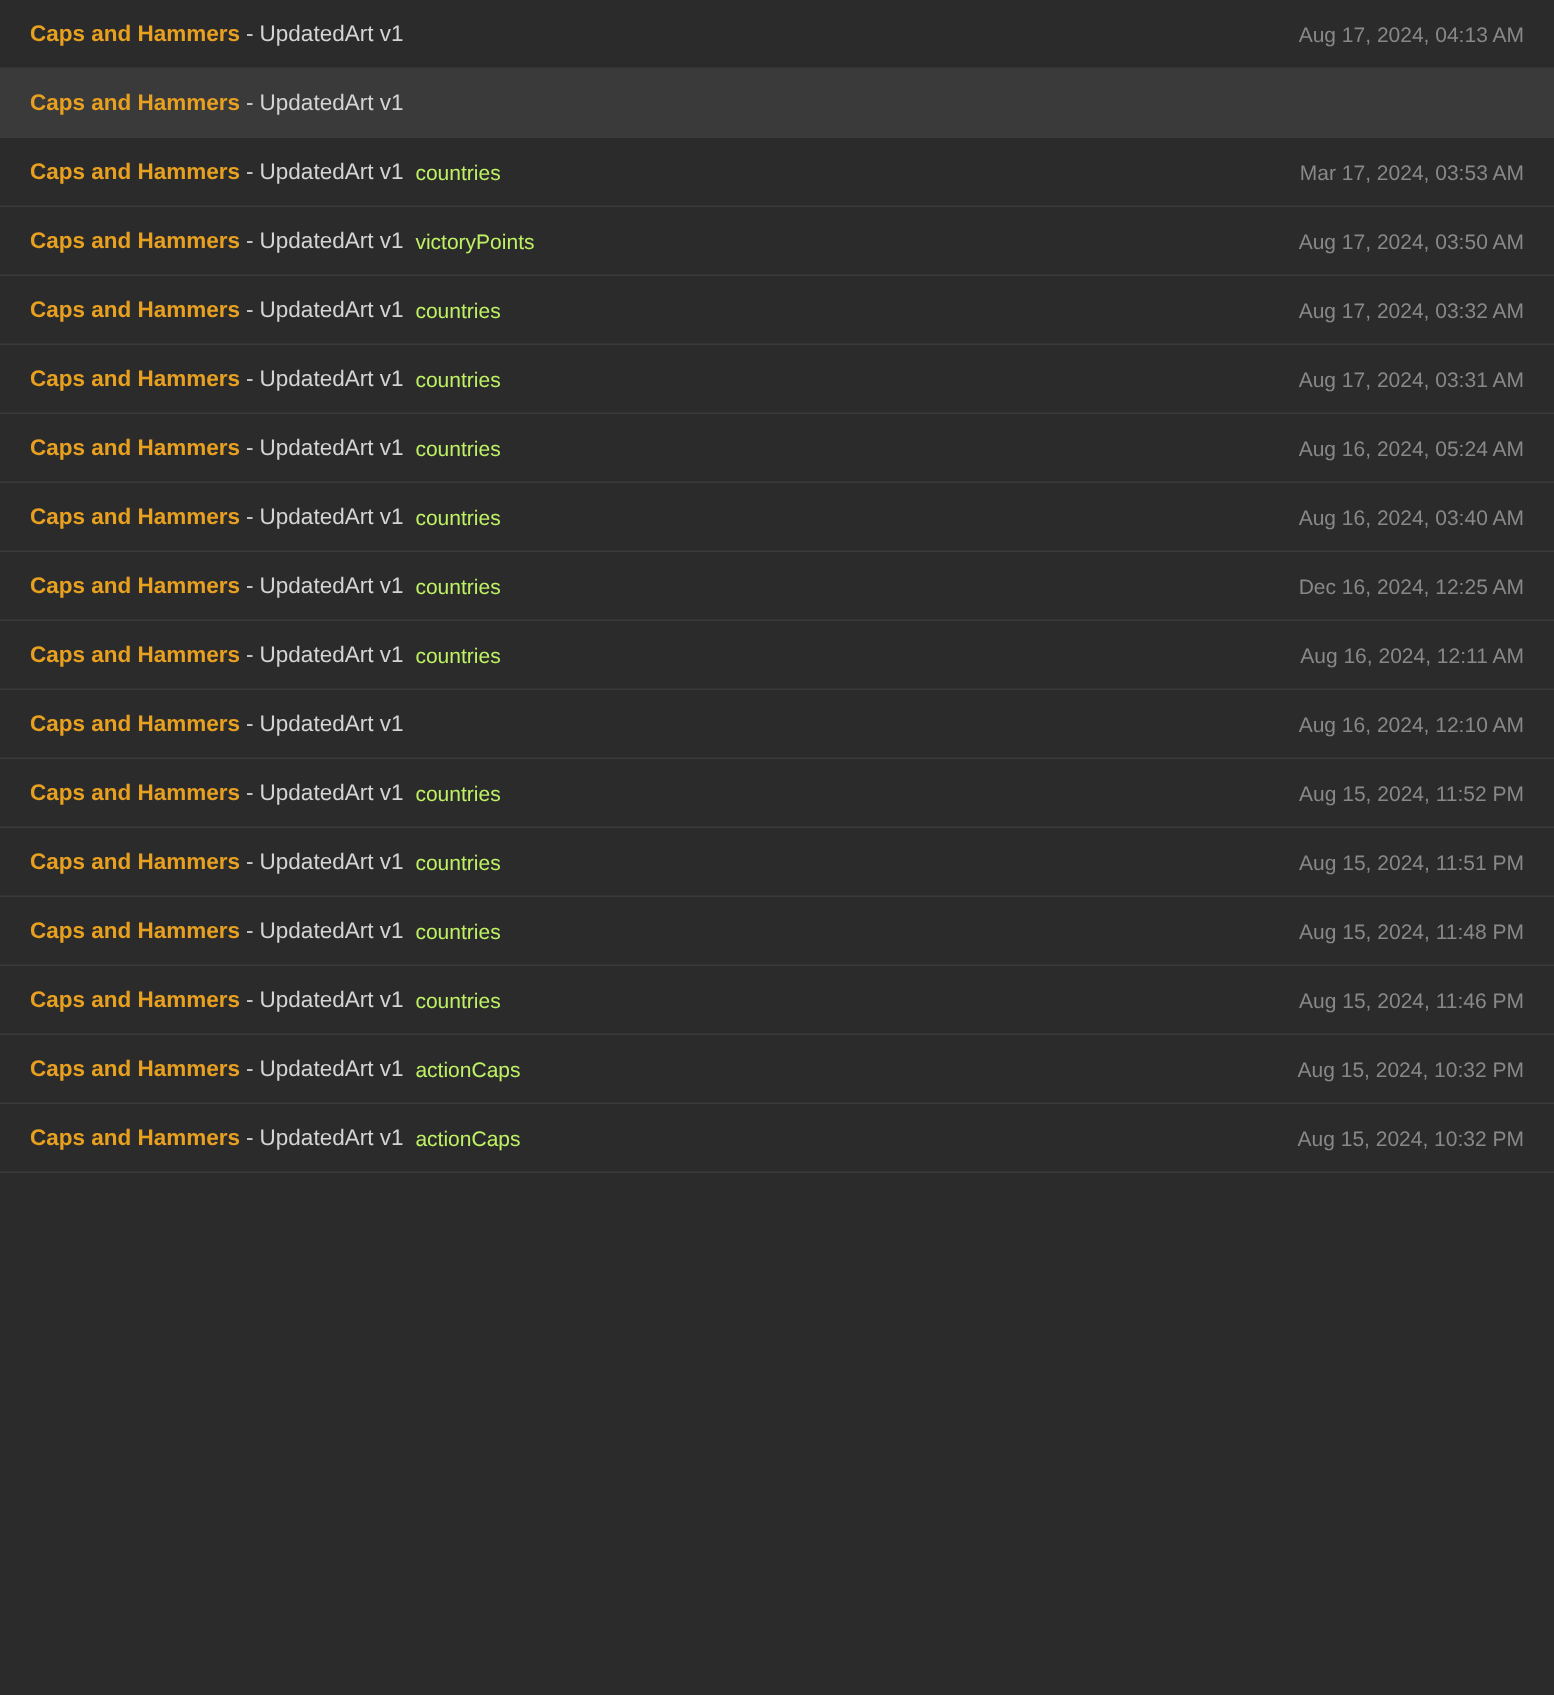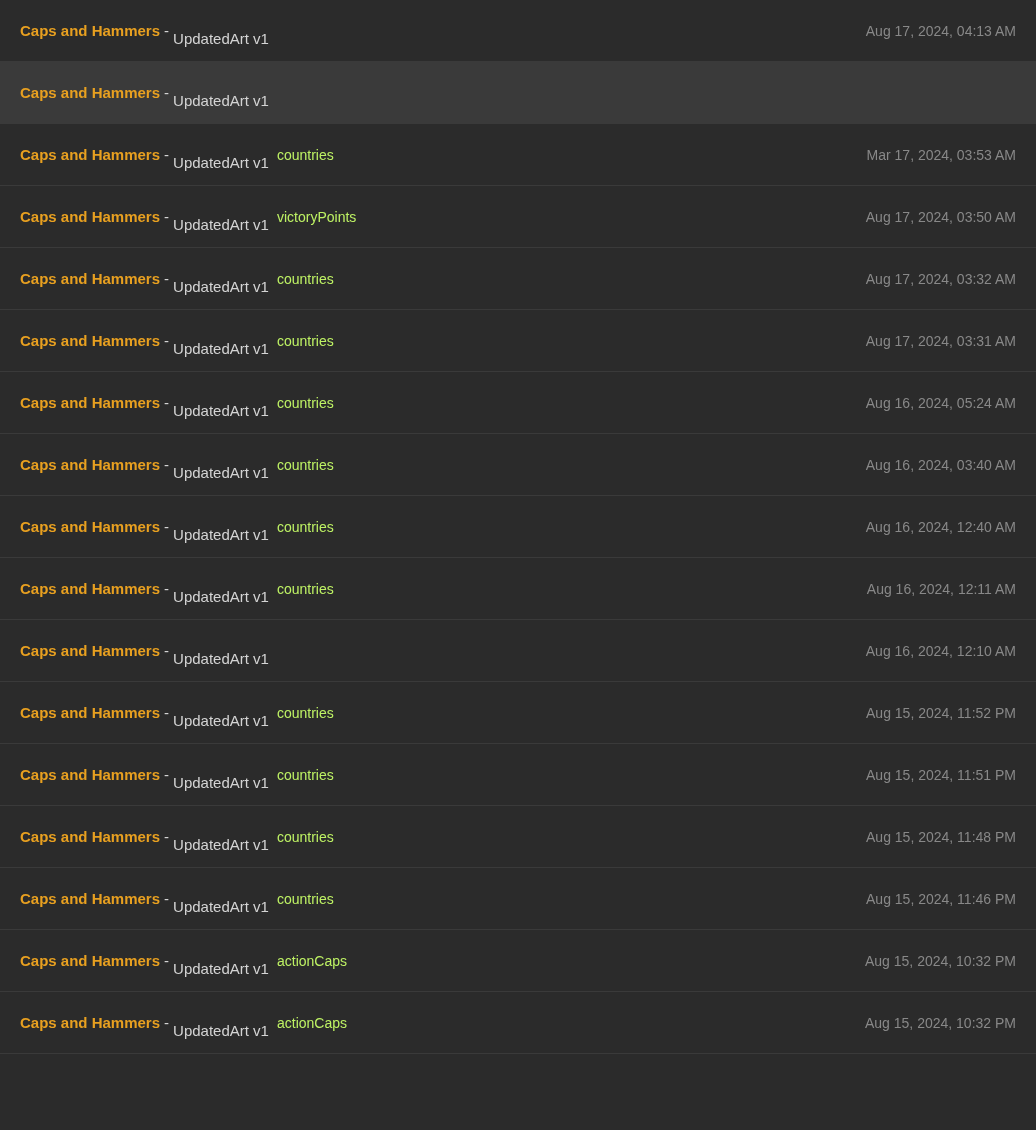--- a/index.html
+++ b/index.html
@@ -60,21 +60,20 @@
 
     .item-separator {
       color: #d4d4d4;
       font-size: 15px;
       margin: 0 4px;
     }
 
     .item-version {
       color: #d4d4d4;
       font-size: 15px;
-      margin-top: 16px;
     }
 
     .item-tag {
       color: #bef264;
       font-size: 14px;
       margin-left: 8px;
     }
 
     .item-date {
       color: #888;
@@ -179,21 +178,21 @@
         </div>
         <span class="item-date">Aug 16, 2024, 03:40 AM</span>
       </div>
       <div class="list-item">
         <div class="item-left">
           <span class="item-game-name">Caps and Hammers</span>
           <span class="item-separator"> - </span>
           <span class="item-version">UpdatedArt v1</span>
           <span class="item-tag">countries</span>
         </div>
-        <span class="item-date">Aug 16, 2024, 12:40 AM</span>
+        <span class="item-date">Dec 16, 2024, 12:25 AM</span>
       </div>
       <div class="list-item">
         <div class="item-left">
           <span class="item-game-name">Caps and Hammers</span>
           <span class="item-separator"> - </span>
           <span class="item-version">UpdatedArt v1</span>
           <span class="item-tag">countries</span>
         </div>
         <span class="item-date">Aug 16, 2024, 12:11 AM</span>
       </div>

